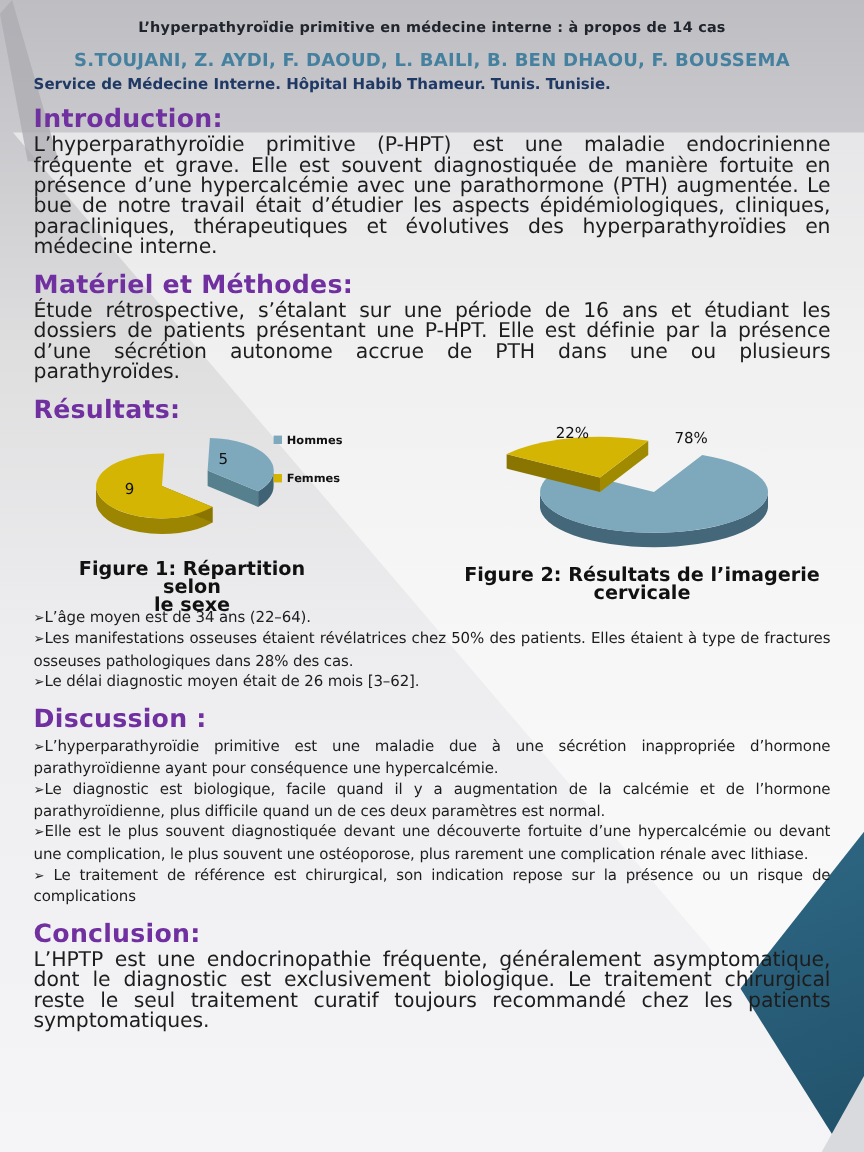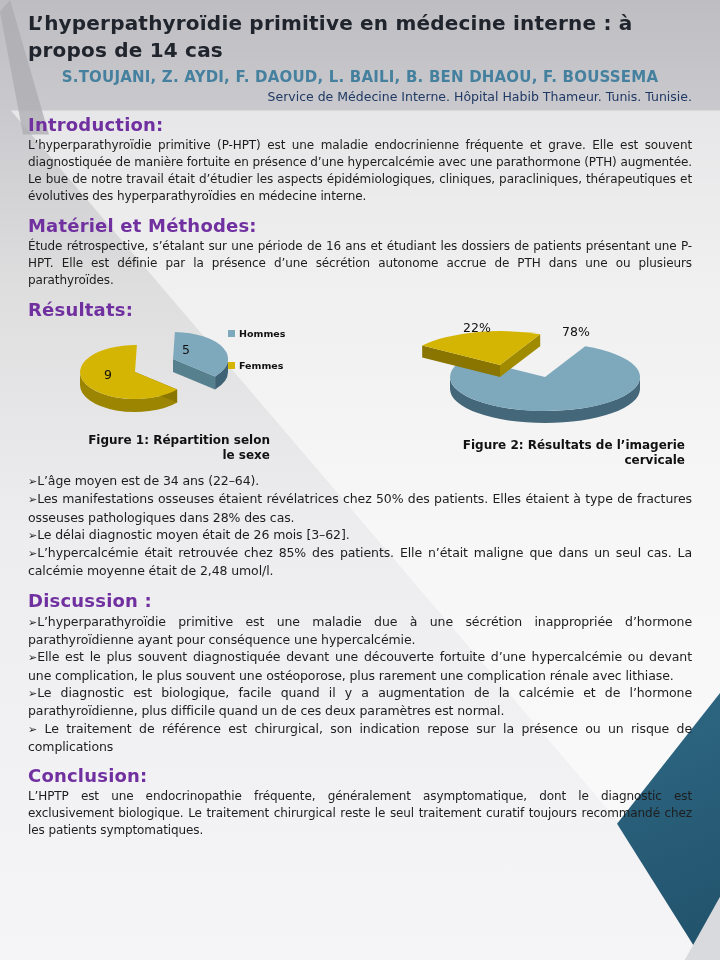--- a/index.html
+++ b/index.html
@@ -31,54 +31,54 @@
   }
   .gray-corner{
     clip-path:polygon(100% 93.4%,95.1% 100%,100% 100%);
     background:#d9dadd;
     z-index:2;
   }
   
   .content{position:relative;z-index:3;padding:8px 28px 0 28px;}
   .title{
     margin:2px 0 0 0;
-    font-size:20px;line-height:27px;font-weight:bold;
-    color:#20242c;letter-spacing:.2px;
+    font-size:12px;line-height:27px;font-weight:bold;
+    text-align:center;color:#20242c;letter-spacing:.2px;
   }
   .authors{
     margin-top:4px;text-align:center;
     font-size:15px;font-weight:bold;color:#45809f;letter-spacing:.2px;
   }
   .affiliation{
-    margin-top:3px;text-align:right;
-    font-size:12.5px;font-weight:normal;color:#1f3864;
+    margin-top:3px;text-align:left;
+    font-size:12.5px;font-weight:bold;color:#1f3864;
   }
   h2.sec{
     margin:10px 0 2px 0;
-    font-size:18px;font-weight:bold;color:#7030a0;letter-spacing:.2px;
+    font-size:21px;font-weight:bold;color:#7030a0;letter-spacing:.2px;
   }
   h2.sec.big-gap{}
   .para{
-    margin:0;font-size:12px;line-height:17px;color:#1d1d1d;
+    margin:0;font-size:17px;line-height:17px;color:#1d1d1d;
     text-align:justify;letter-spacing:-0.1px;
   }
   .bullets{margin:0;}
   .bullet{
     font-size:12.5px;line-height:17.3px;color:#1d1d1d;
     text-align:justify;letter-spacing:-0.1px;
   }
   .bullet .arrow{font-size:11px;color:#1d1d1d;}
   
   .charts-row{position:relative;height:150px;margin-top:2px;}
   .figure{position:absolute;top:0;margin:0;}
   .fig1{left:22px;width:250px;}
   .fig2{left:357px;width:300px;}
   .figcap{
-    margin-top:2px;text-align:right;
-    font-size:12px;line-height:15px;font-weight:bold;color:#111;
+    margin-top:2px;text-align:center;
+    font-size:16px;line-height:15px;font-weight:bold;color:#111;
   }
   .fig1 .figcap{width:220px;}
   .fig2 .figcap{width:300px;margin-top:0;}
   svg text{font-family:"DejaVu Sans","Liberation Sans",sans-serif;}
   .pielabel{font-size:12.5px;fill:#111;}
   .legendtext{font-size:9.5px;font-weight:bold;fill:#111;}
 </style>
 </head>
 <body>
 
@@ -154,30 +154,29 @@
             <div>Figure 2: Résultats de l’imagerie</div>
             <div>cervicale</div>
           </figcaption>
         </figure>
       </div>
 
       <div class="bullets">
         <div class="bullet"><span class="arrow">➢</span><span>L’âge moyen est de 34 ans (22–64).</span></div>
         <div class="bullet"><span class="arrow">➢</span><span>Les manifestations osseuses étaient révélatrices chez 50% des patients. Elles étaient à type de fractures osseuses pathologiques dans 28% des cas.</span></div>
         <div class="bullet"><span class="arrow">➢</span><span>Le délai diagnostic moyen était de 26 mois [3–62].</span></div>
-        <div class="bullet"><span class="arrow">➢</span><span>L’hypercalcémie était retrouvée chez 85% des patients. Elle n’était maligne que dans un seul cas. La calcémie moyenne était de 2,48 umol/l.</span></div>
       </div>
     </section>
 
     <section>
       <h2 class="sec">Discussion :</h2>
       <div class="bullets">
         <div class="bullet"><span class="arrow">➢</span><span>L’hyperparathyroïdie primitive est une maladie due à une sécrétion inappropriée d’hormone parathyroïdienne ayant pour conséquence une hypercalcémie.</span></div>
+        <div class="bullet"><span class="arrow">➢</span><span>Le diagnostic est biologique, facile quand il y a augmentation de la calcémie et de l’hormone parathyroïdienne, plus difficile quand un de ces deux paramètres est normal.</span></div>
         <div class="bullet"><span class="arrow">➢</span><span>Elle est le plus souvent diagnostiquée devant une découverte fortuite d’une hypercalcémie ou devant une complication, le plus souvent une ostéoporose, plus rarement une complication rénale avec lithiase.</span></div>
-        <div class="bullet"><span class="arrow">➢</span><span>Le diagnostic est biologique, facile quand il y a augmentation de la calcémie et de l’hormone parathyroïdienne, plus difficile quand un de ces deux paramètres est normal.</span></div>
         <div class="bullet"><span class="arrow">➢</span><span> Le traitement de référence est chirurgical, son indication repose sur la présence ou un risque de complications</span></div>
       </div>
     </section>
 
     <section>
       <h2 class="sec big-gap">Conclusion:</h2>
       <p class="para">L’HPTP est une endocrinopathie fréquente, généralement asymptomatique, dont le diagnostic est exclusivement biologique. Le traitement chirurgical reste le seul traitement curatif toujours recommandé chez les patients symptomatiques.</p>
     </section>
 
   </div>

